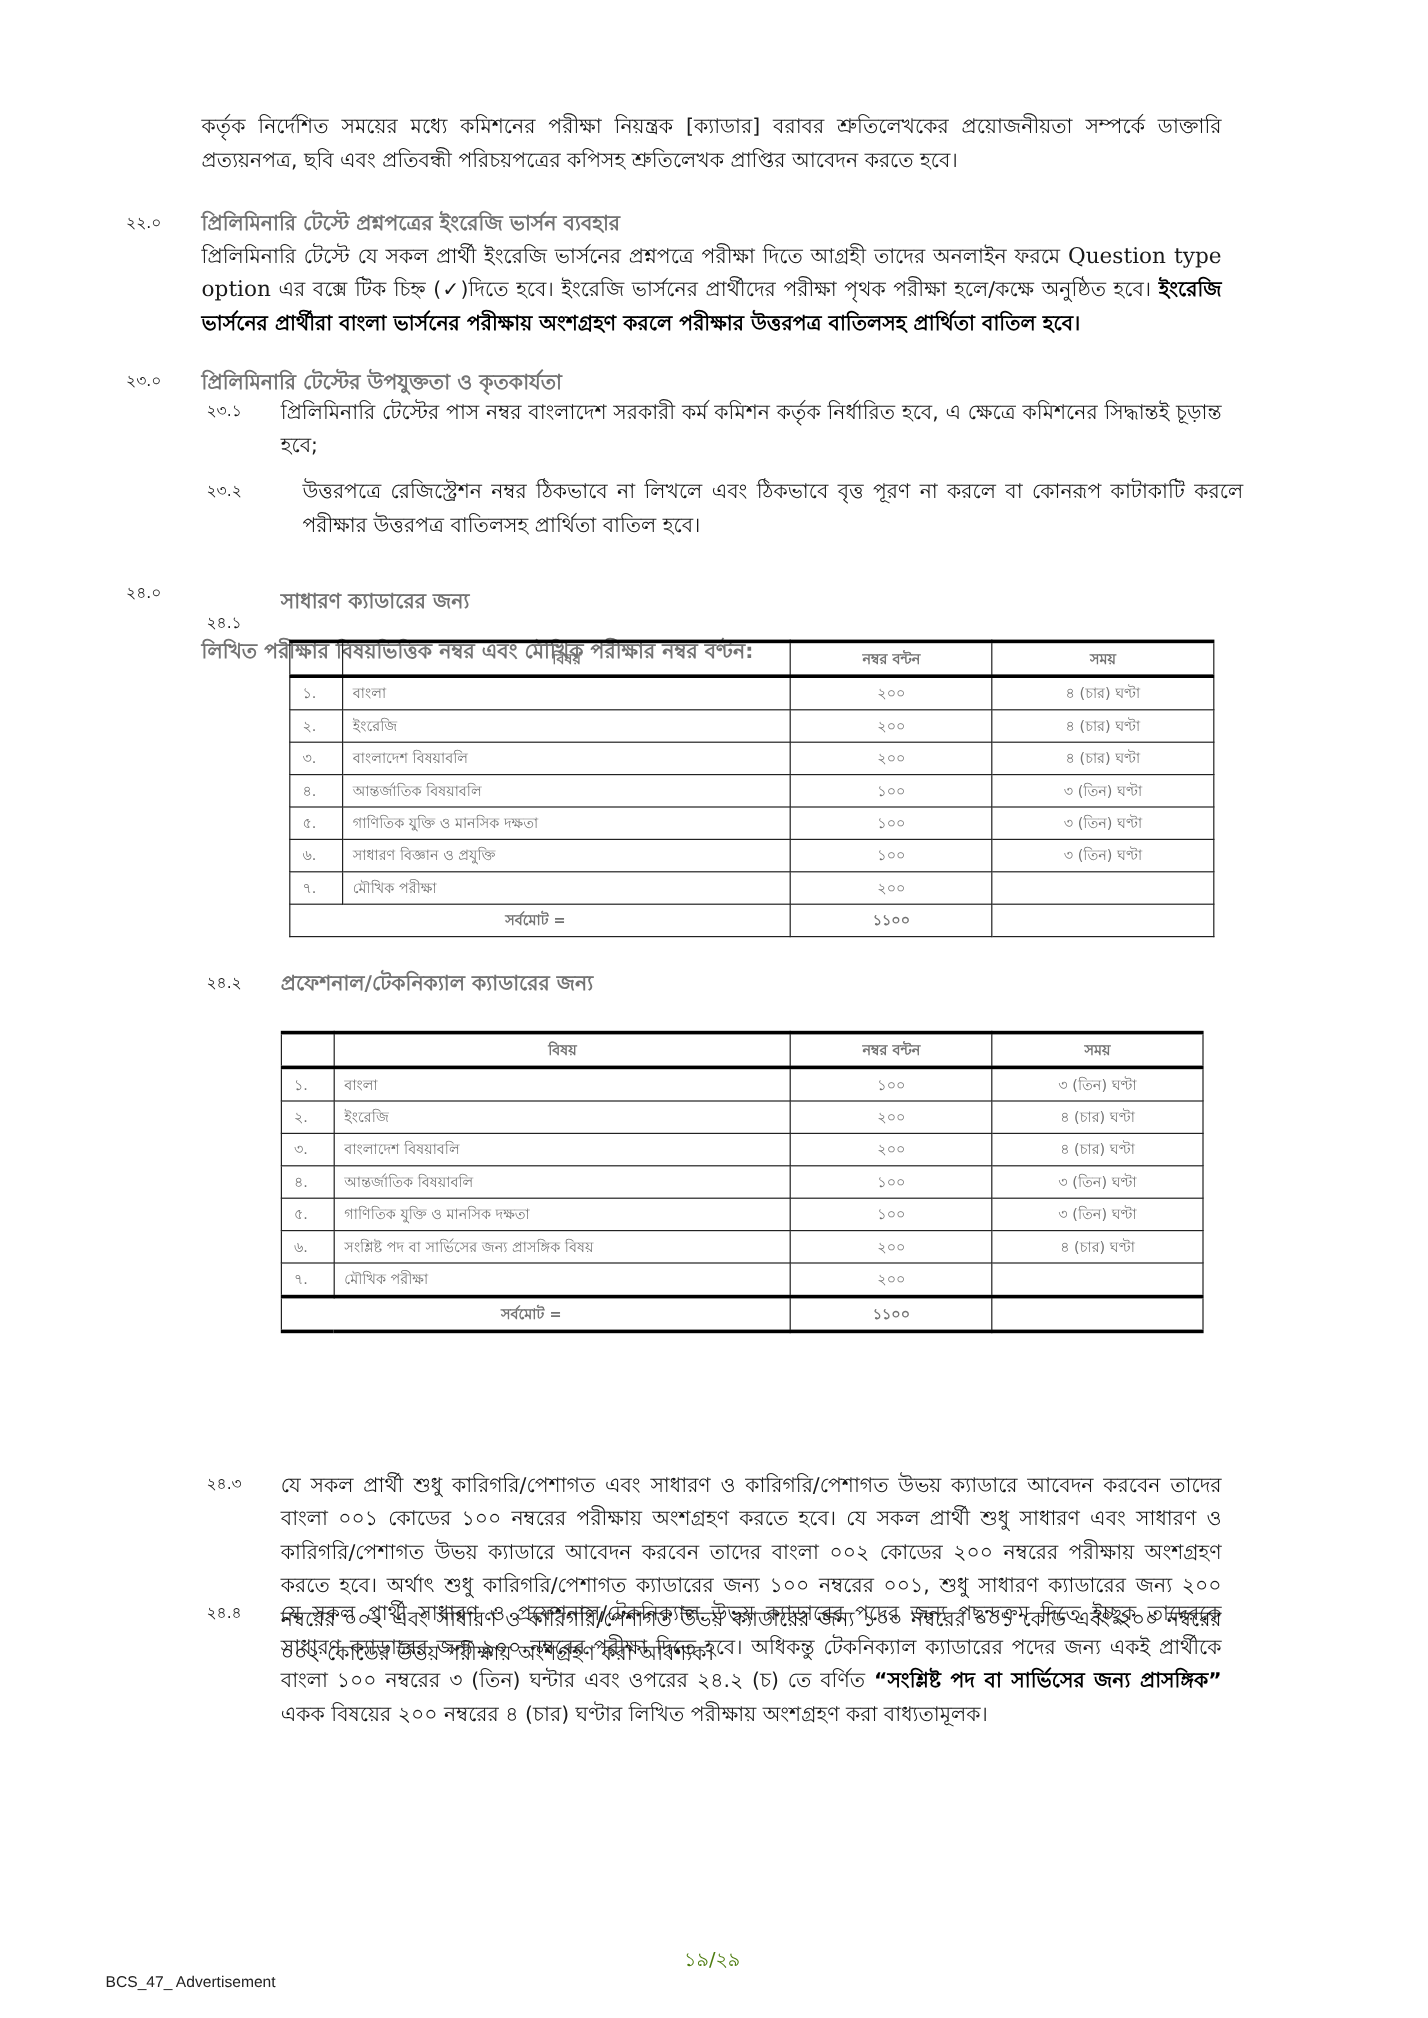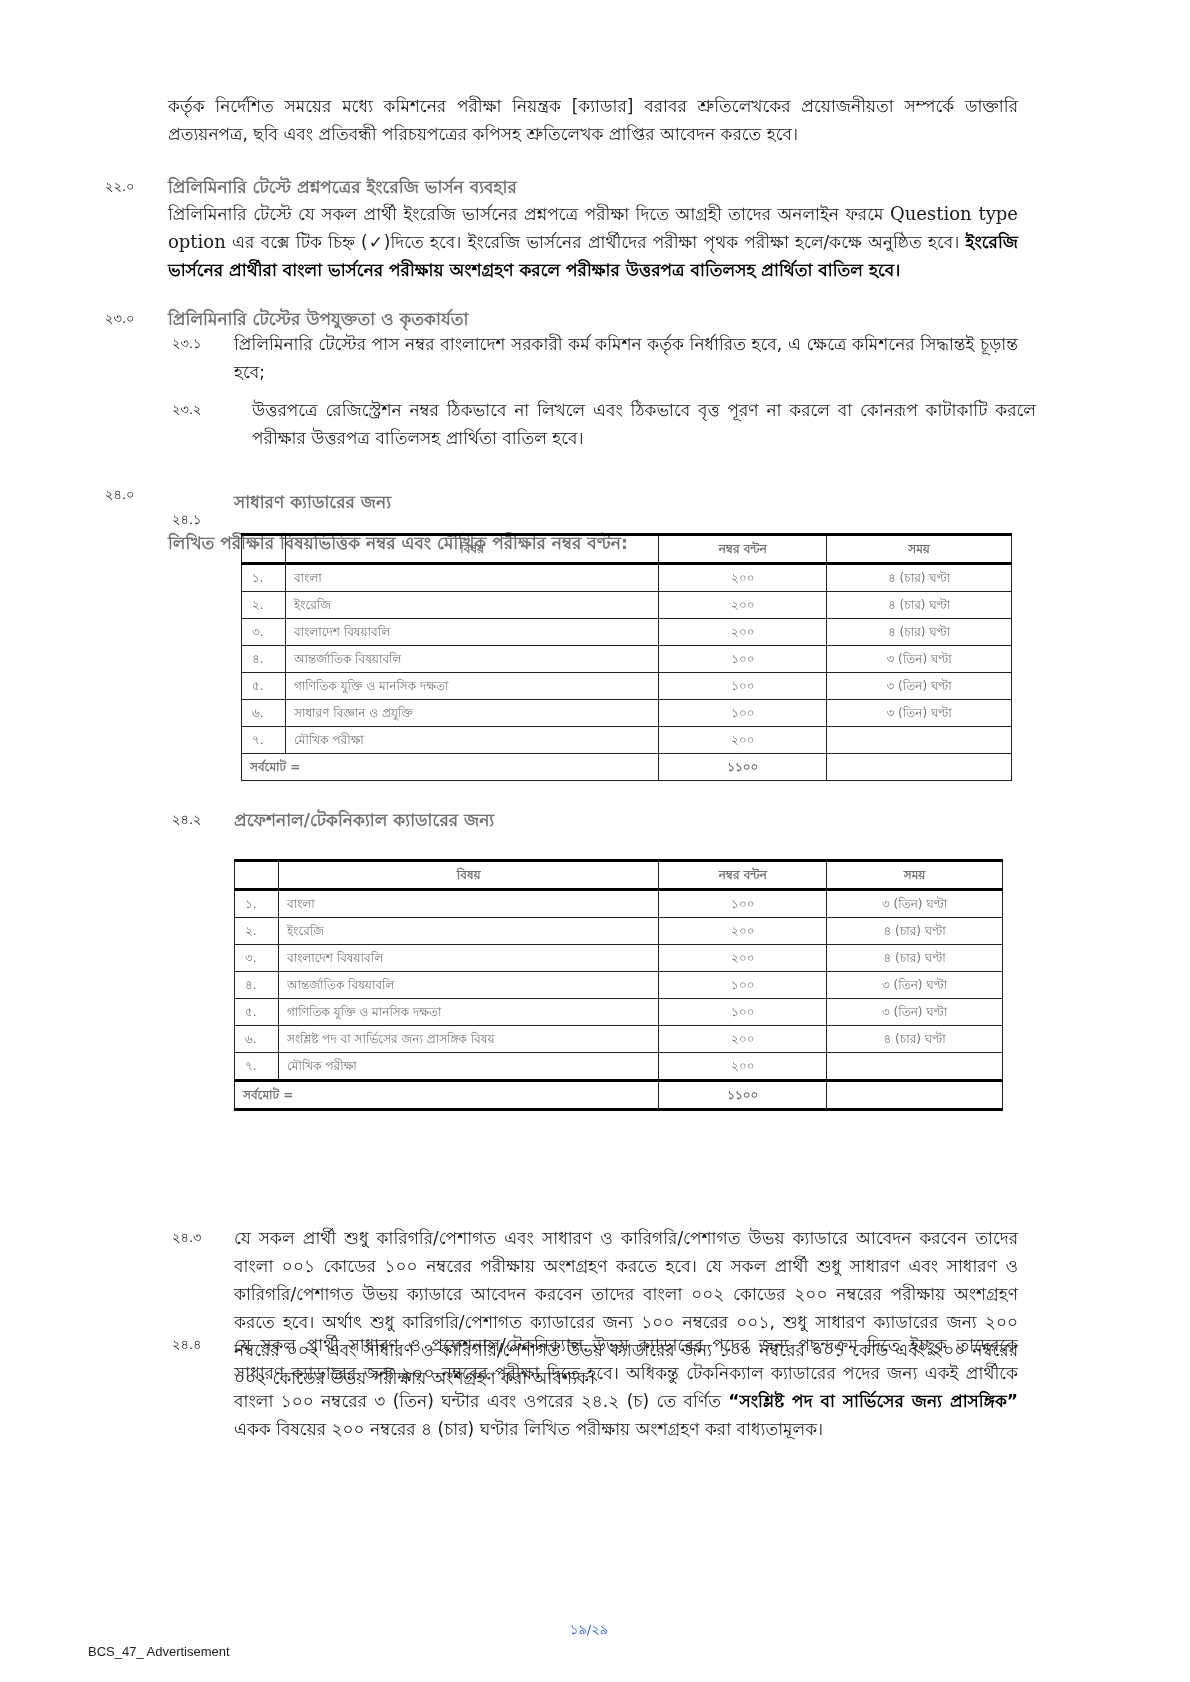--- a/index.html
+++ b/index.html
@@ -10,24 +10,24 @@
   .heading { position: absolute; font-size: 17px; line-height: 28px; font-weight: bold; color: #737373; }
   .bold { font-weight: bold; color: #000; }
   .latin { font-family: "DejaVu Serif", "Liberation Serif", serif; font-size: 18px; }
   table.marks { position: absolute; border-collapse: collapse; font-size: 12px; color: #737373; }
   table.marks td, table.marks th { border: 1px solid #222; height: 26px; padding: 0 8px; line-height: 26px; }
   table.marks thead tr { border-top: 3px solid #000; border-bottom: 3px solid #000; }
   table.marks thead th { font-weight: bold; text-align: center; }
   table.marks td.sl { text-align: left; padding-left: 10px; }
   table.marks td.c { text-align: center; }
   table.marks tr.total td { font-weight: bold; }
-  table.marks tr.total td.lbl { text-align: left; padding-right: 16px; }
+  table.marks tr.total td.lbl { text-align: center; padding-right: 16px; }
   table.t2 tr.total { border-top: 3px solid #000; border-bottom: 3px solid #000; }
   .footer-code { position: absolute; left: 88px; top: 1644px; font-size: 13px; font-family: "Liberation Sans", sans-serif; color: #222; }
-  .page-num { position: absolute; left: 570px; top: 1620px; font-size: 13px; color: #1d4ed8; }
+  .page-num { position: absolute; left: 570px; top: 1620px; font-size: 16px; color: #4d7c0f; }
 </style>
 </head>
 <body>
 
 <div class="para" style="left:168px; top:92px; width:850px;">
   <span>কর্তৃক নির্দেশিত সময়ের মধ্যে কমিশনের পরীক্ষা নিয়ন্ত্রক [ক্যাডার] বরাবর শ্রুতিলেখকের প্রয়োজনীয়তা সম্পর্কে ডাক্তারি</span>
   <span>প্রত্যয়নপত্র, ছবি এবং প্রতিবন্ধী পরিচয়পত্রের কপিসহ শ্রুতিলেখক প্রাপ্তির আবেদন করতে হবে।</span>
 </div>
 
 <div class="num" style="left:105px; top:173px;">২২.০</div>

